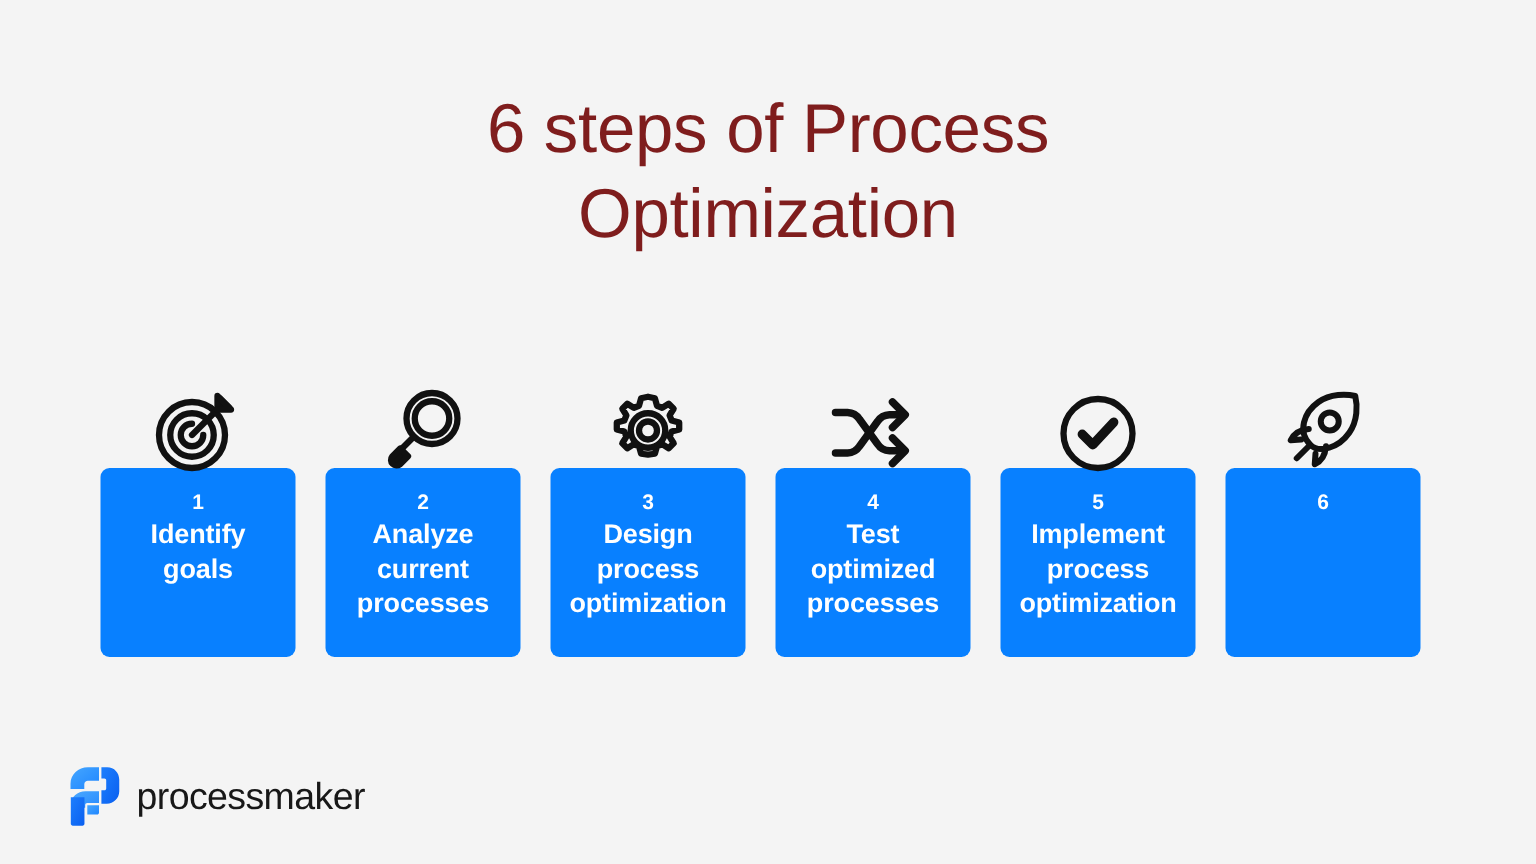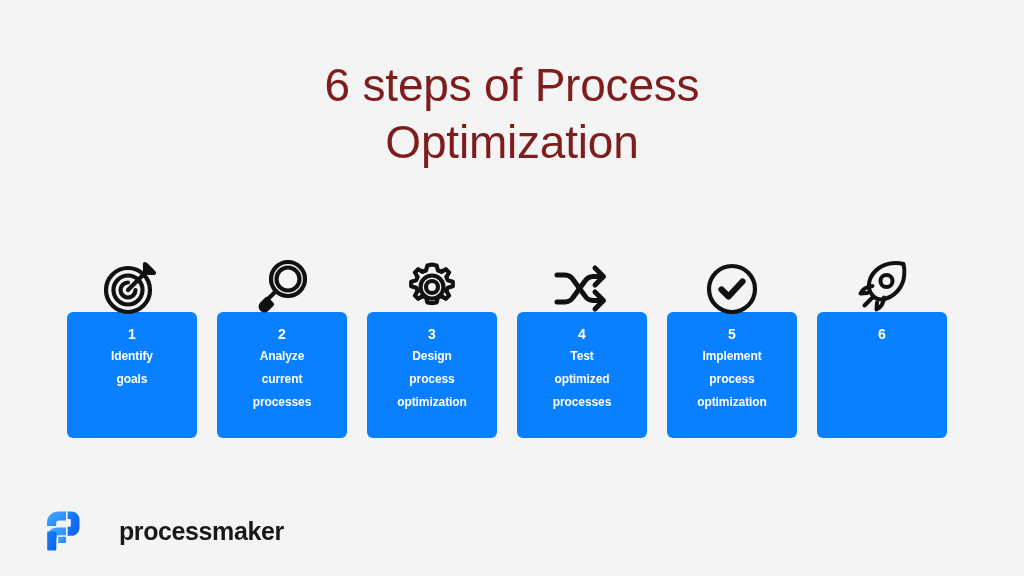--- a/index.html
+++ b/index.html
@@ -93,21 +93,21 @@
 
   .step-num {
     font-size: 14px;
     line-height: 20px;
     font-weight: bold;
     color: #ffffff;
     margin-bottom: 1px;
   }
 
   .step-label {
-    font-size: 12px;
+    font-size: 18px;
     line-height: 23px;
     font-weight: bold;
     color: #ffffff;
     text-align: center;
     white-space: pre-line;
     letter-spacing: -0.1px;
   }
 
   
   #logo {
@@ -120,24 +120,23 @@
   }
   #logo-mark {
     width: 36px;
     height: 40px;
     margin-right: 10px;
   }
   #logo-mark svg { display: block; }
   #logo-word {
     font-size: 25px;
     line-height: 28px;
-    font-weight: 700;
+    font-weight: 400;
     color: #181818;
     letter-spacing: -0.4px;
-    margin-left: 28px;
   }
 </style>
 </head>
 <body>
 
 <div id="slide">
 
   <div id="title">6 steps of Process
 Optimization</div>
 

